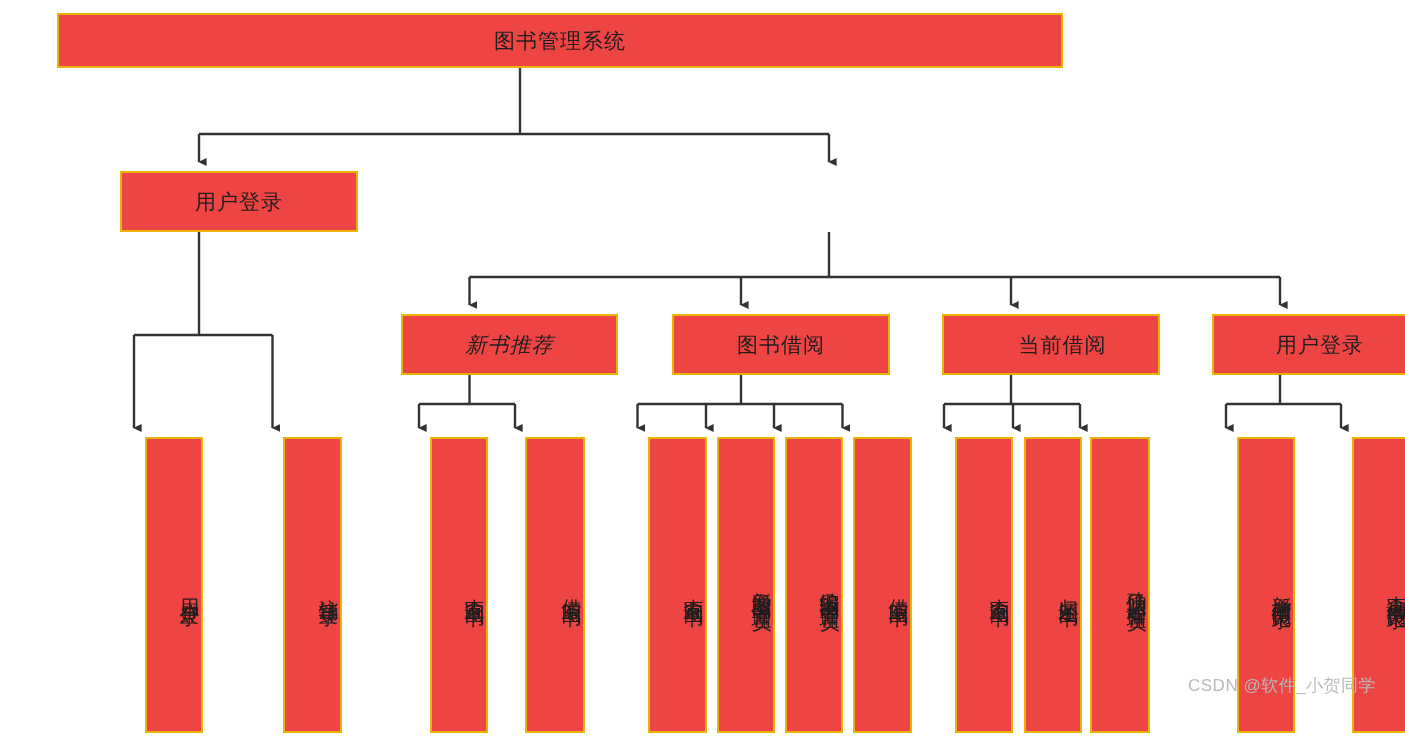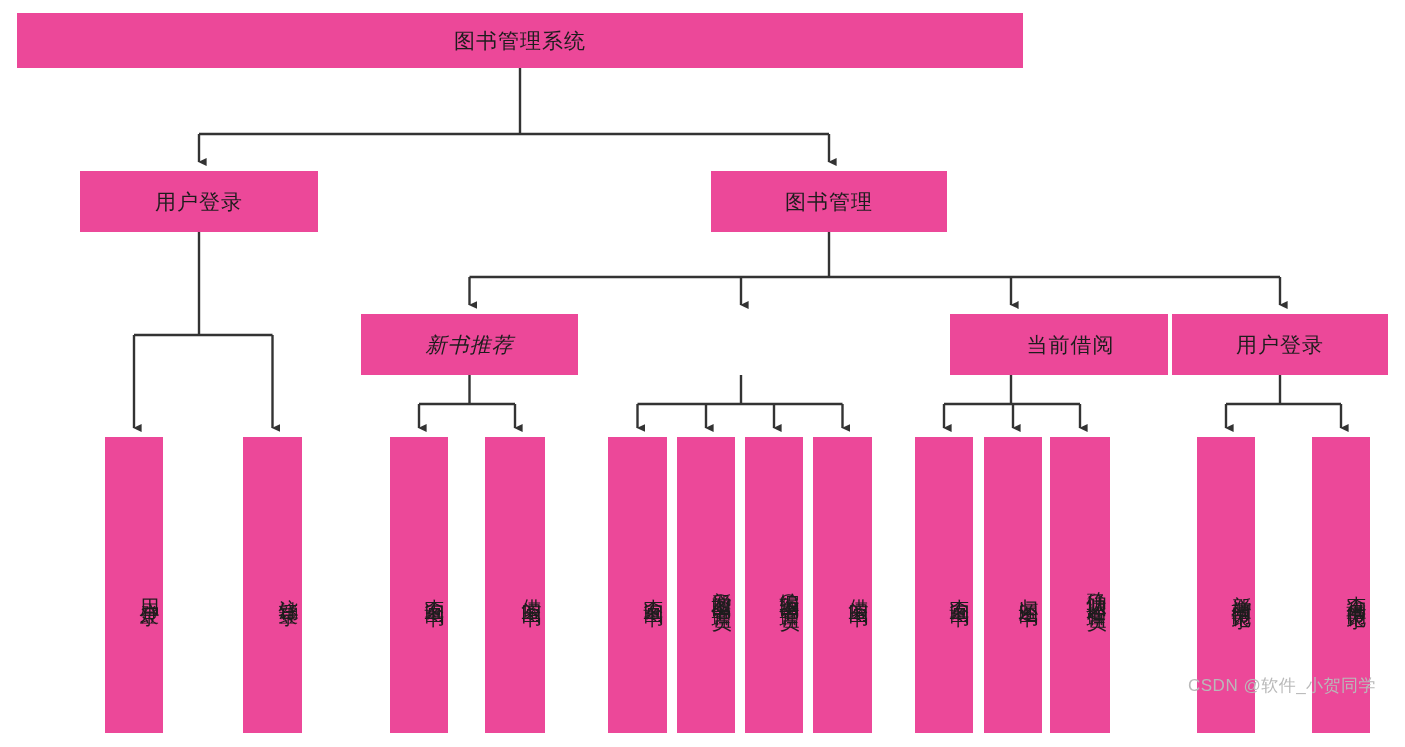--- a/index.html
+++ b/index.html
@@ -22,26 +22,27 @@
     position: absolute;
     left: 0;
     top: 0;
     width: 1405px;
     height: 747px;
     pointer-events: none;
   }
   .node {
     position: absolute;
     box-sizing: border-box;
-    background: #ec4899;
-    border: 2px solid #ec4899;
+    background: #ef4444;
+    border: 2px solid #eab308;
     display: flex;
     align-items: center;
     justify-content: center;
     color: #1d1d1d;
+    margin-left: 40px;
   }
   .node-h {
     font-size: 21px;
     letter-spacing: 1px;
     line-height: 1.2;
     white-space: nowrap;
   }
   .node-root {
     font-size: 21px;
     letter-spacing: 1px;
@@ -121,28 +122,28 @@
       </g>
   </svg>
 
   <div class="node node-root node-h" style="left:17px; top:13px; width:1006px; height:55px;">
     <span>图书管理系统</span>
   </div>
 
   <div class="node node-h" style="left:80px; top:171px; width:238px; height:61px;">
     <span>用户登录</span>
   </div>
-  <div class="node node-h" style="left:711px; top:171px; width:236px; height:61px;">
-    <span>图书管理</span>
-  </div>
 
   <div class="node node-h" style="left:361px; top:314px; width:217px; height:61px;font-style:italic;">
     <span>新书推荐</span>
   </div>
-  <div class="node node-h" style="left:950px; top:314px; width:218px; height:61px;padding-left:23px;">
+  <div class="node node-h" style="left:632px; top:314px; width:218px; height:61px;">
+    <span>图书借阅</span>
+  </div>
+  <div class="node node-h" style="left:902px; top:314px; width:218px; height:61px;padding-left:23px;">
     <span>当前借阅</span>
   </div>
   <div class="node node-h" style="left:1172px; top:314px; width:216px; height:61px;">
     <span>用户登录</span>
   </div>
 
   <div class="node node-v" style="left:105px; top:437px; width:58px; height:296px;">
     <span>用户登录</span>
   </div>
   <div class="node node-v" style="left:243px; top:437px; width:59px; height:296px;">

